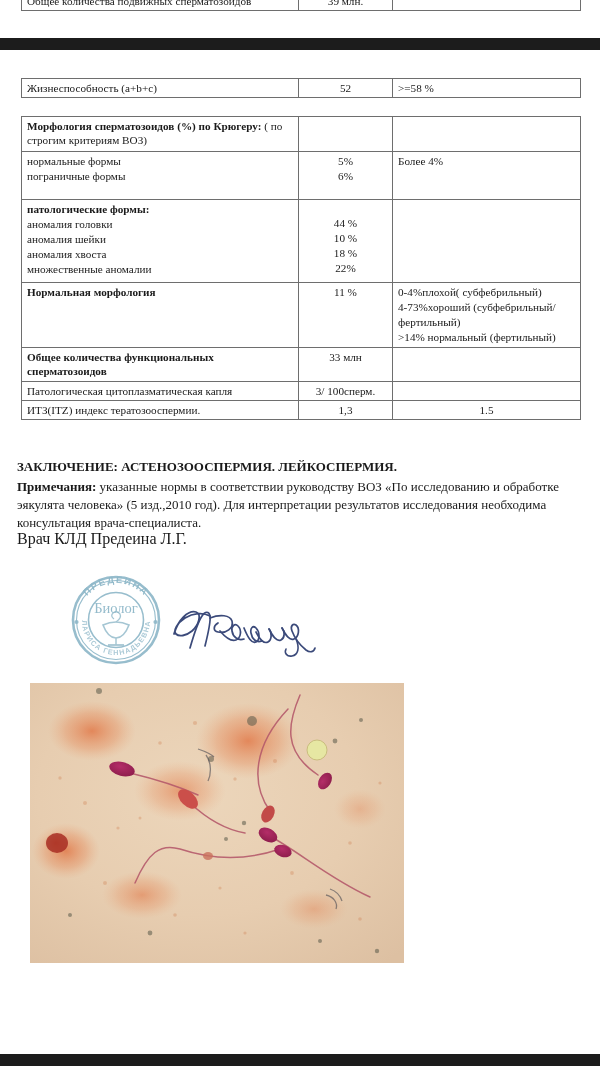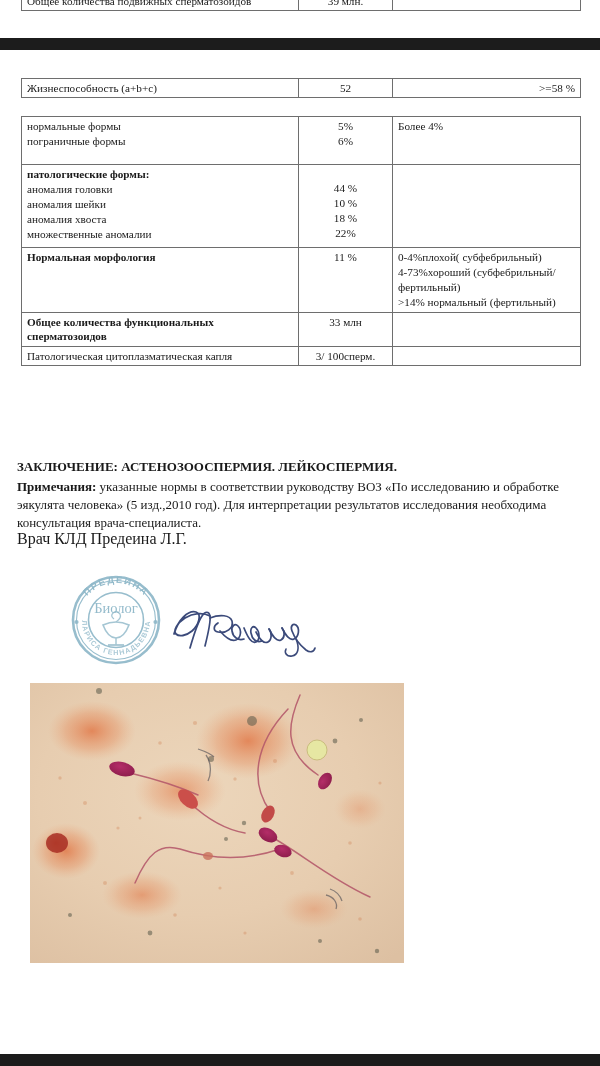--- a/index.html
+++ b/index.html
@@ -132,28 +132,35 @@
       <td class="c-norm"></td>
     </tr>
   </tbody>
 </table>
 
 <table class="doc-table" id="table-viability">
   <tbody>
     <tr>
       <td class="c-label">Жизнеспособность   (a+b+c)</td>
       <td class="c-value">52</td>
-      <td class="c-norm" style="text-align:right">&gt;=58 %</td>
+      <td class="c-norm" style="text-align:left">&gt;=58 %</td>
     </tr>
   </tbody>
 </table>
 
 <table class="doc-table" id="table-morphology">
   <tbody>
 
+    <tr>
+      <td class="c-label" style="height:35px">
+        <span class="bold">Морфология сперматозоидов (%) по Крюгеру:</span><span> ( по строгим критериям ВОЗ)</span>
+      </td>
+      <td class="c-value"></td>
+      <td class="c-norm"></td>
+    </tr>
 
     <tr>
       <td class="c-label cell-multiline" style="height:48px">
         <div>нормальные формы</div>
         <div>пограничные формы</div>
       </td>
       <td class="c-value cell-multiline">
         <div>5%</div>
         <div>6%</div>
       </td>
@@ -195,20 +202,25 @@
       <td class="c-value">33 млн</td>
       <td class="c-norm"></td>
     </tr>
 
     <tr>
       <td class="c-label" style="height:18px">Патологическая цитоплазматическая капля</td>
       <td class="c-value">3/ 100сперм.</td>
       <td class="c-norm"></td>
     </tr>
 
+    <tr>
+      <td class="c-label" style="height:18px">ИТЗ(ITZ) индекс тератозооспермии.</td>
+      <td class="c-value">1,3</td>
+      <td class="c-norm" style="text-align:center">1.5</td>
+    </tr>
 
   </tbody>
 </table>
 
 <div class="text-block" id="conclusion-heading">ЗАКЛЮЧЕНИЕ: АСТЕНОЗООСПЕРМИЯ. ЛЕЙКОСПЕРМИЯ.</div>
 
 <div class="text-block" id="notes-paragraph">
   <span class="notes-lead">Примечания:</span><span> указанные нормы в соответствии руководству ВОЗ «По исследованию и обработке эякулята человека» (5 изд.,2010 год). Для интерпретации результатов исследования необходима консультация врача-специалиста.</span>
 </div>
 

